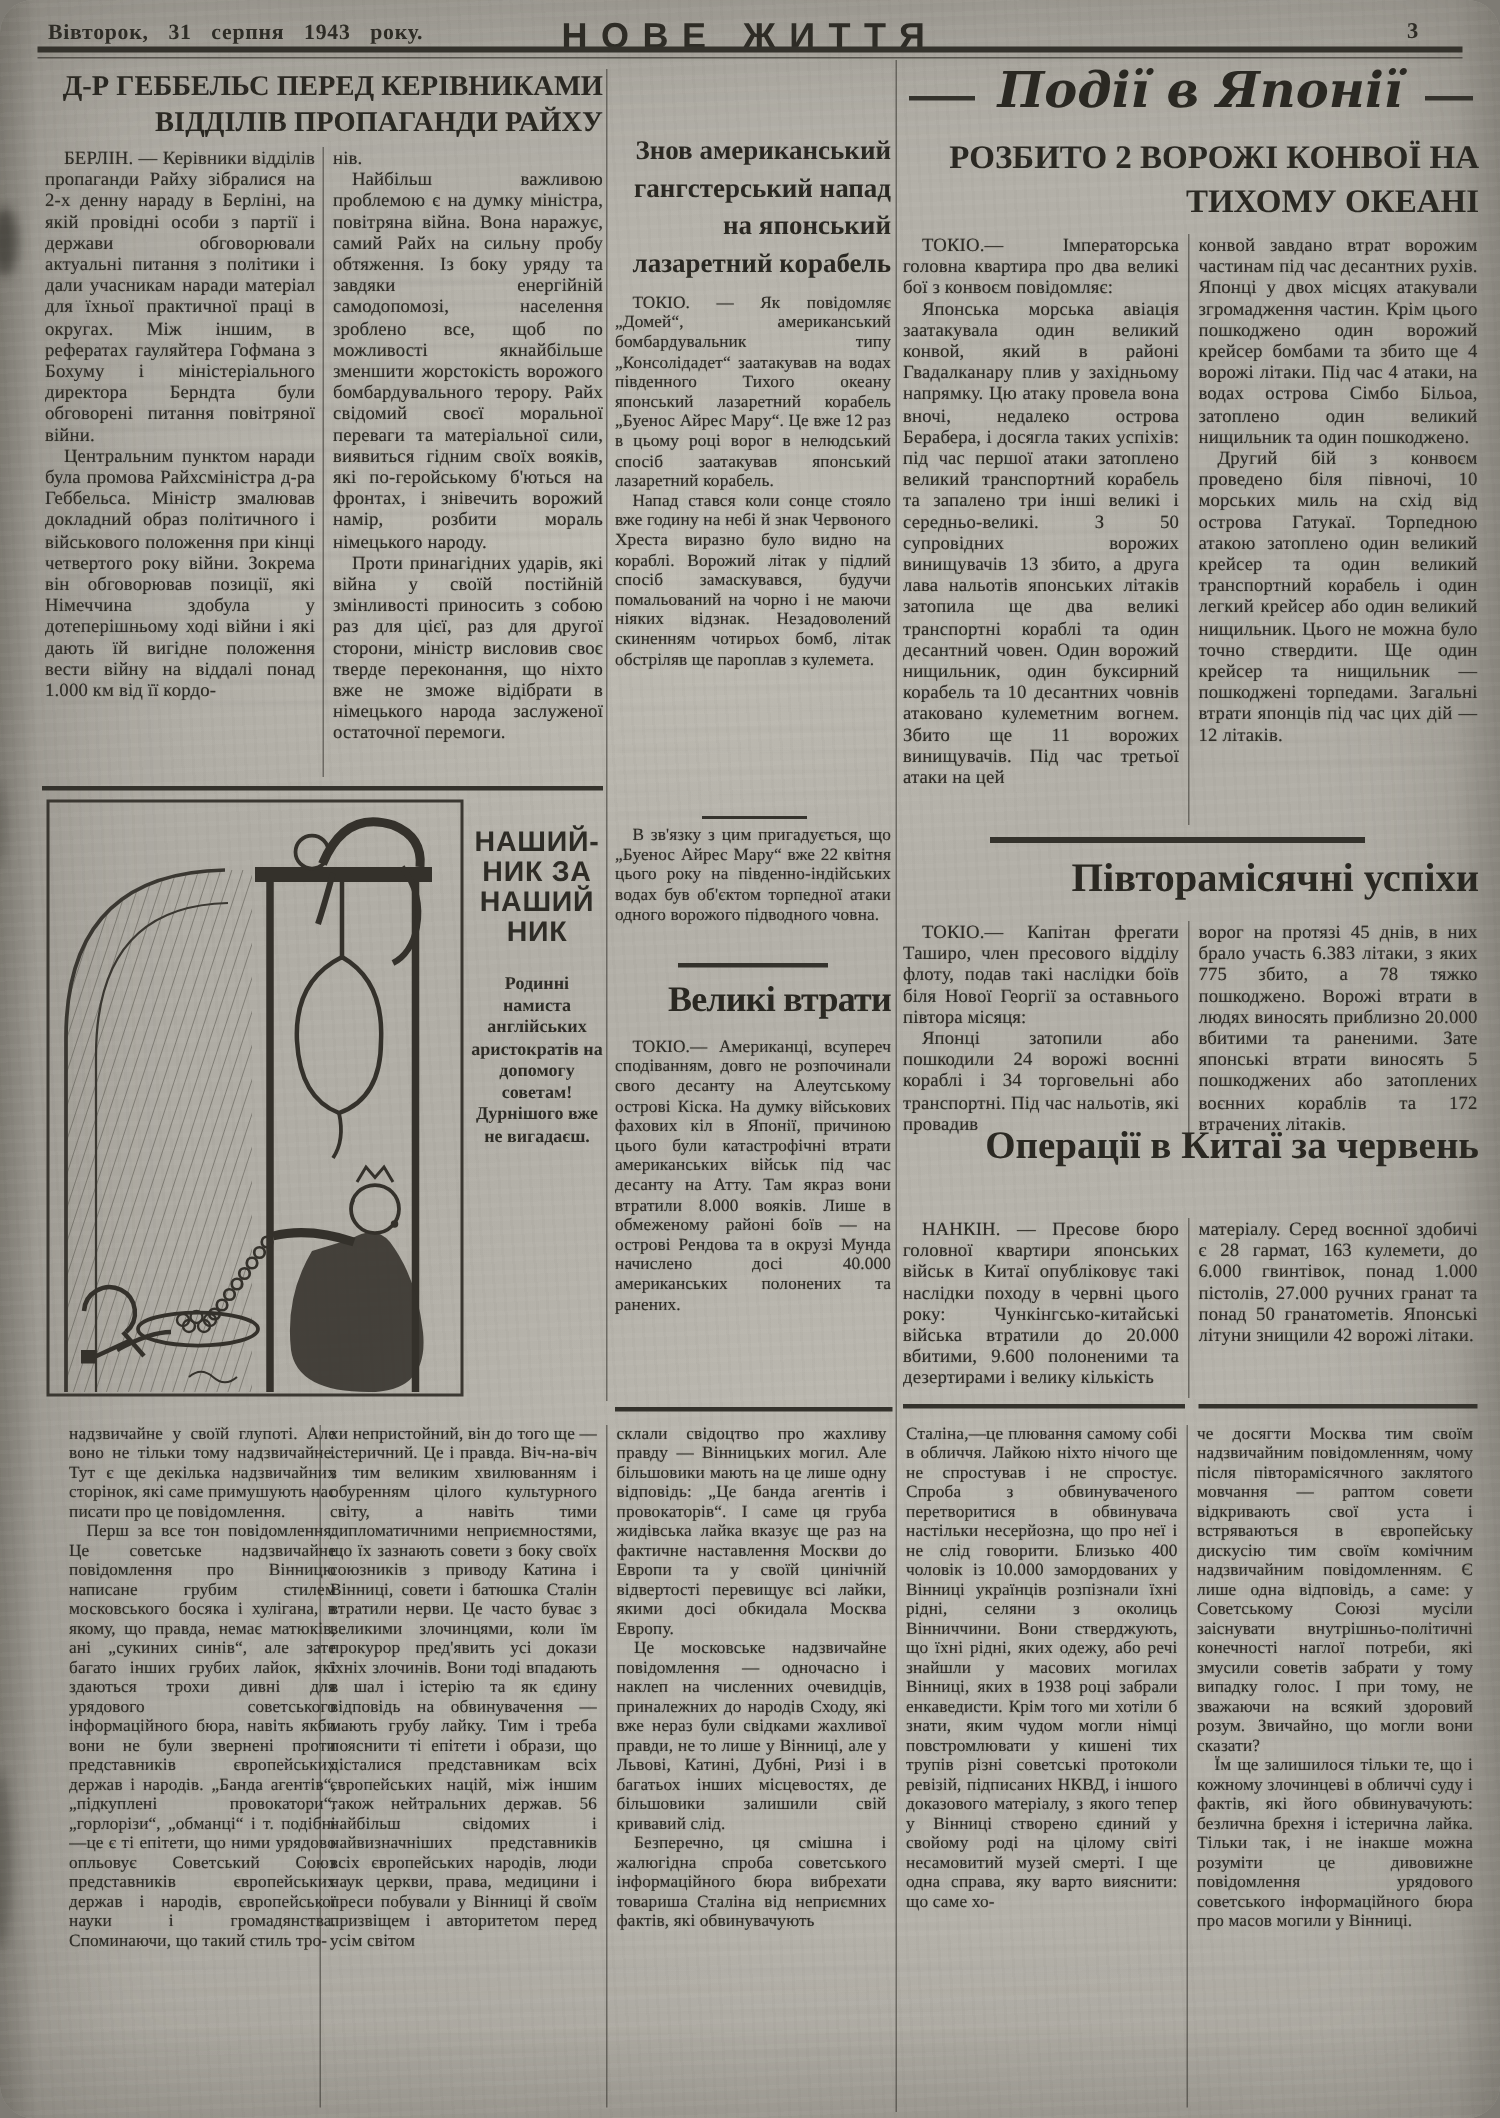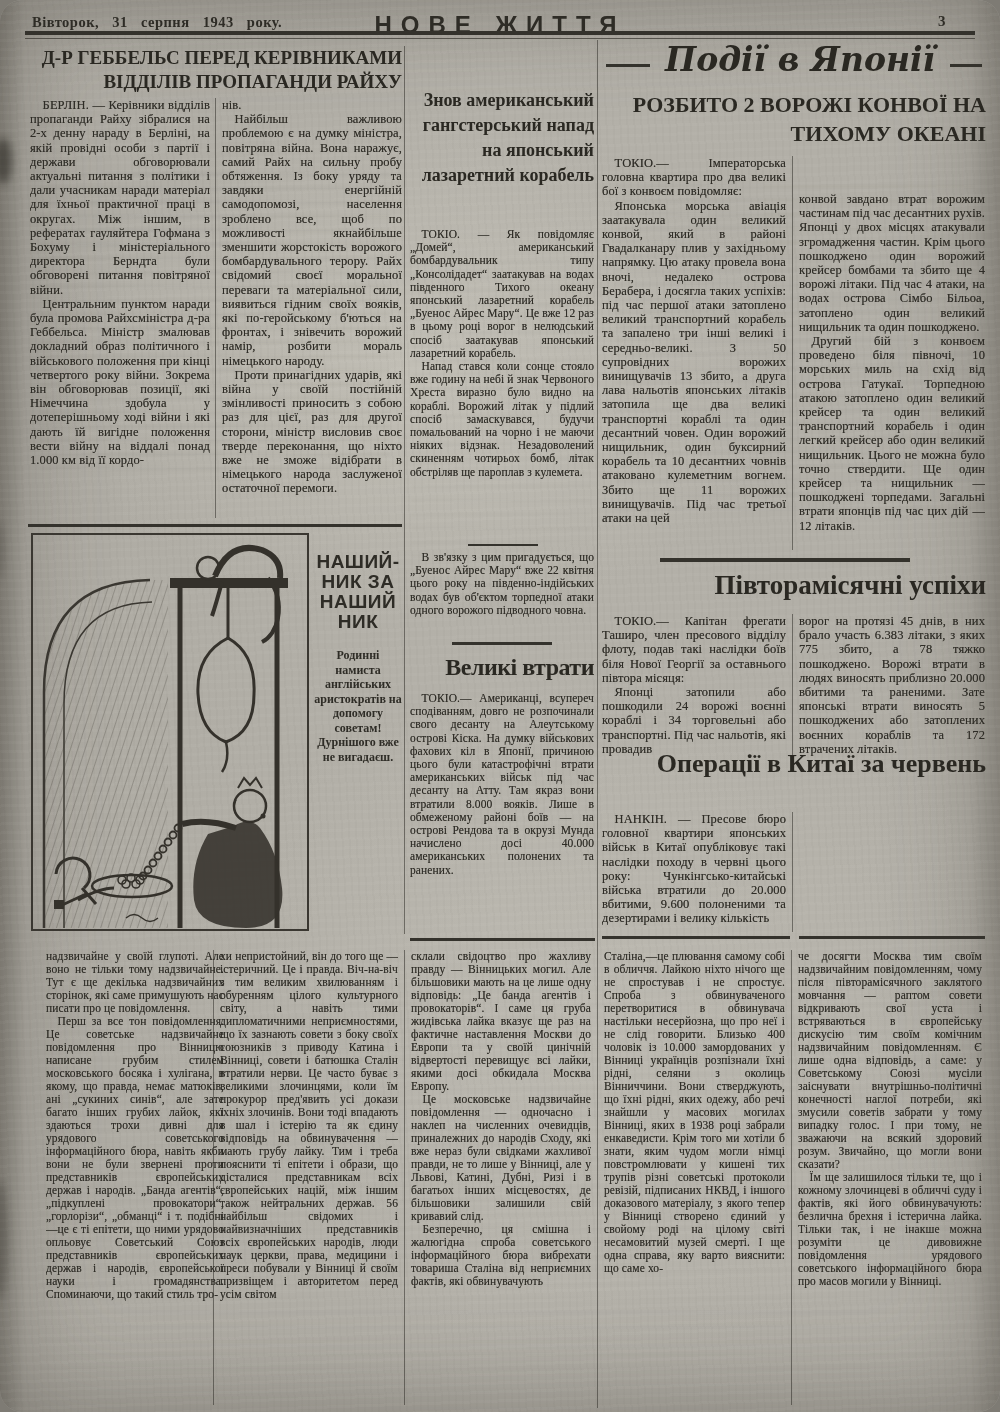--- a/index.html
+++ b/index.html
@@ -135,51 +135,52 @@
 НИК</div>
   <div class="cap-text" style="left:314px;top:648px;width:88px;">Родинні намиста англійських аристократів на допомогу советам! Дурнішого вже не вигадаєш.</div>
 
   <div class="vrule" style="left:404px;top:46px;height:888px;"></div>
   <div class="vrule" style="left:597px;top:40px;height:1368px;"></div>
 
   <div class="headline" style="left:410px;top:88px;width:184px;font-size:18px;line-height:25px;">Знов американський
 гангстерський напад
 на японський
 лазаретний корабель</div>
-  <div class="body-col" style="left:410px;top:196px;width:184px;height:344px;font-size:11.5px;line-height:13.2px;margin-top:32px;"> ТОКІО. — Як повідомляє „Домей“, американський бомбардувальник типу „Консолідадет“ заатакував на водах південного Тихого океану японський лазаретний корабель „Буенос Айрес Мару“. Це вже 12 раз в цьому році ворог в нелюдський спосіб заатакував японський лазаретний корабель.
+  <div class="body-col" style="left:410px;top:196px;width:184px;height:344px;font-size:11.5px;line-height:13.2px;"> ТОКІО. — Як повідомляє „Домей“, американський бомбардувальник типу „Консолідадет“ заатакував на водах південного Тихого океану японський лазаретний корабель „Буенос Айрес Мару“. Це вже 12 раз в цьому році ворог в нелюдський спосіб заатакував японський лазаретний корабель.
  Напад стався коли сонце стояло вже годину на небі й знак Червоного Хреста виразно було видно на кораблі. Ворожий літак у підлий спосіб замаскувався, будучи помальований на чорно і не маючи ніяких відзнак. Незадоволений скиненням чотирьох бомб, літак обстріляв ще пароплав з кулемета.</div>
   <div class="hrule" style="left:468px;top:544px;width:70px;height:2px;"></div>
   <div class="body-col" style="left:410px;top:551px;width:184px;height:82px;font-size:11.5px;line-height:13.2px;"> В зв'язку з цим пригадується, що „Буенос Айрес Мару“ вже 22 квітня цього року на південно-індійських водах був об'єктом торпедної атаки одного ворожого підводного човна.</div>
   <div class="hrule" style="left:452px;top:642px;width:100px;height:3px;"></div>
   <div class="headline" style="left:410px;top:652px;width:184px;font-size:24px;line-height:30px;letter-spacing:-.5px;">Великі втрати</div>
   <div class="body-col" style="left:410px;top:692px;width:184px;height:218px;font-size:11.5px;line-height:13.2px;"> ТОКІО.— Американці, всупереч сподіванням, довго не розпочинали свого десанту на Алеутському острові Кіска. На думку військових фахових кіл в Японії, причиною цього були катастрофічні втрати американських військ під час десанту на Атту. Там якраз вони втратили 8.000 вояків. Лише в обмеженому районі боїв — на острові Рендова та в окрузі Мунда начислено досі 40.000 американських полонених та ранених.</div>
   <div class="hrule" style="left:410px;top:938px;width:185px;height:3px;"></div>
 
   <div class="hrule" style="left:606px;top:64px;width:44px;height:3px;"></div>
   <div class="script-head" style="left:650px;top:40px;width:300px;font-size:33px;">Події в Японії</div>
   <div class="hrule" style="left:950px;top:64px;width:32px;height:3px;"></div>
 
   <div class="headline" style="left:600px;top:90px;width:386px;font-size:22px;line-height:29px;">РОЗБИТО 2 ВОРОЖІ КОНВОЇ НА
 ТИХОМУ ОКЕАНІ</div>
   <div class="body-col" style="left:602px;top:156px;width:184px;height:396px;"> ТОКІО.— Імператорська головна квартира про два великі бої з конвоєм повідомляє:
  Японська морська авіація заатакувала один великий конвой, який в районі Гвадалканару плив у західньому напрямку. Цю атаку провела вона вночі, недалеко острова Берабера, і досягла таких успіхів: під час першої атаки затоплено великий транспортний корабель та запалено три інші великі і середньо-великі. З 50 супровідних ворожих винищувачів 13 збито, а друга лава нальотів японських літаків затопила ще два великі транспортні кораблі та один десантний човен. Один ворожий нищильник, один буксирний корабель та 10 десантних човнів атаковано кулеметним вогнем. Збито ще 11 ворожих винищувачів. Під час третьої атаки на цей</div>
   <div class="vrule" style="left:792px;top:156px;height:394px;"></div>
-  <div class="body-col" style="left:799px;top:156px;width:186px;height:396px;margin-top:36px;">конвой завдано втрат ворожим частинам під час десантних рухів. Японці у двох місцях атакували згромадження частин. Крім цього пошкоджено один ворожий крейсер бомбами та збито ще 4 ворожі літаки. Під час 4 атаки, на водах острова Сімбо Більоа, затоплено один великий нищильник та один пошкоджено.
+  <div class="body-col" style="left:799px;top:156px;width:186px;height:396px;">конвой завдано втрат ворожим частинам під час десантних рухів. Японці у двох місцях атакували згромадження частин. Крім цього пошкоджено один ворожий крейсер бомбами та збито ще 4 ворожі літаки. Під час 4 атаки, на водах острова Сімбо Більоа, затоплено один великий нищильник та один пошкоджено.
  Другий бій з конвоєм проведено біля півночі, 10 морських миль на схід від острова Гатукаї. Торпедною атакою затоплено один великий крейсер та один великий транспортний корабель і один легкий крейсер або один великий нищильник. Цього не можна було точно ствердити. Ще один крейсер та нищильник — пошкоджені торпедами. Загальні втрати японців під час цих дій —12 літаків.</div>
 
   <div class="hrule" style="left:660px;top:558px;width:250px;height:4px;"></div>
   <div class="headline" style="left:600px;top:568px;width:386px;font-size:27px;line-height:34px;">Півторамісячні успіхи</div>
   <div class="body-col" style="left:602px;top:614px;width:184px;height:152px;"> ТОКІО.— Капітан фрегати Таширо, член пресового відділу флоту, подав такі наслідки боїв біля Нової Георгії за оставнього півтора місяця:
  Японці затопили або пошкодили 24 ворожі воєнні кораблі і 34 торговельні або транспортні. Під час нальотів, які провадив</div>
   <div class="vrule" style="left:792px;top:614px;height:150px;"></div>
   <div class="body-col" style="left:799px;top:614px;width:186px;height:152px;">ворог на протязі 45 днів, в них брало участь 6.383 літаки, з яких 775 збито, а 78 тяжко пошкоджено. Ворожі втрати в людях виносять приблизно 20.000 вбитими та раненими. Зате японські втрати виносять 5 пошкоджених або затоплених воєнних кораблів та 172 втрачених літаків.</div>
 
   <div class="headline" style="left:600px;top:747px;width:386px;font-size:26px;line-height:33px;">Операції в Китаї за червень</div>
   <div class="body-col" style="left:602px;top:812px;width:184px;height:122px;"> НАНКІН. — Пресове бюро головної квартири японських військ в Китаї опубліковує такі наслідки походу в червні цього року: Чункінгсько-китайські війська втратили до 20.000 вбитими, 9.600 полоненими та дезертирами і велику кількість</div>
   <div class="vrule" style="left:792px;top:812px;height:120px;"></div>
+  <div class="body-col" style="left:799px;top:812px;width:186px;height:122px;">матеріалу. Серед воєнної здобичі є 28 гармат, 163 кулемети, до 6.000 гвинтівок, понад 1.000 пістолів, 27.000 ручних гранат та понад 50 гранатометів. Японські літуни знищили 42 ворожі літаки.</div>
 
   <div class="hrule" style="left:602px;top:936px;width:188px;height:3px;"></div>
   <div class="hrule" style="left:799px;top:936px;width:186px;height:3px;"></div>
 
   <div class="vrule" style="left:213px;top:950px;height:455px;"></div>
   <div class="vrule" style="left:404px;top:950px;height:455px;"></div>
   <div class="vrule" style="left:791px;top:950px;height:455px;"></div>
 
   <div class="body-col" style="left:46px;top:950px;width:178px;height:455px;font-size:11.5px;line-height:13px;">надзвичайне у своїй глупоті. Але воно не тільки тому надзвичайне. Тут є ще декілька надзвичайних сторінок, які саме примушують нас писати про це повідомлення.
  Перш за все тон повідомлення. Це советське надзвичайне повідомлення про Вінницю написане грубим стилем московського босяка і хулігана, в якому, що правда, немає матюків, ані „сукиних синів“, але зате багато інших грубих лайок, які здаються трохи дивні для урядового советського інформаційного бюра, навіть якби вони не були звернені проти представників європейських держав і народів. „Банда агентів“, „підкуплені провокатори“, „горлорізи“, „обманці“ і т. подібні—це є ті епітети, що ними урядово опльовує Советський Союз представників європейських держав і народів, європейської науки і громадянства. Споминаючи, що такий стиль тро-</div>

